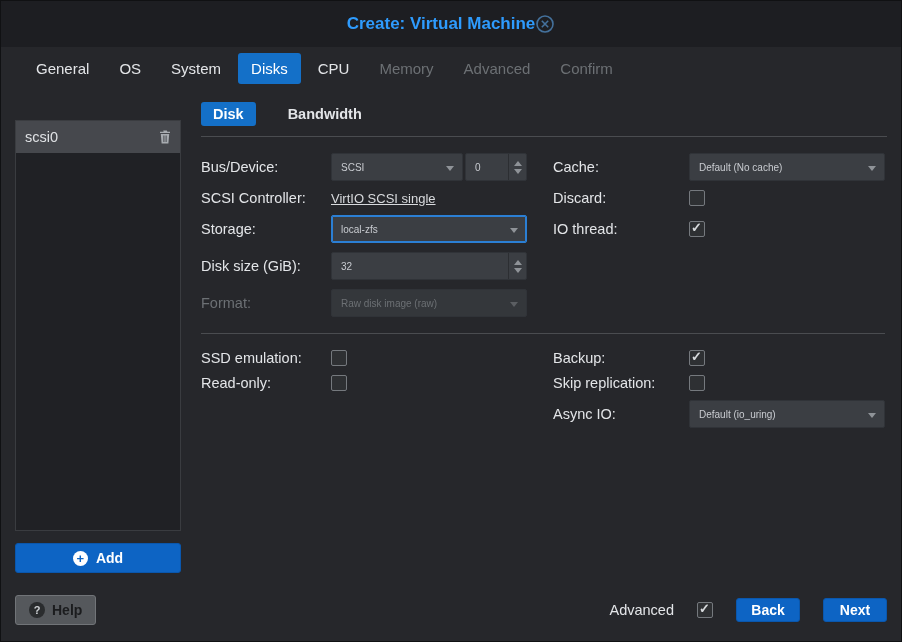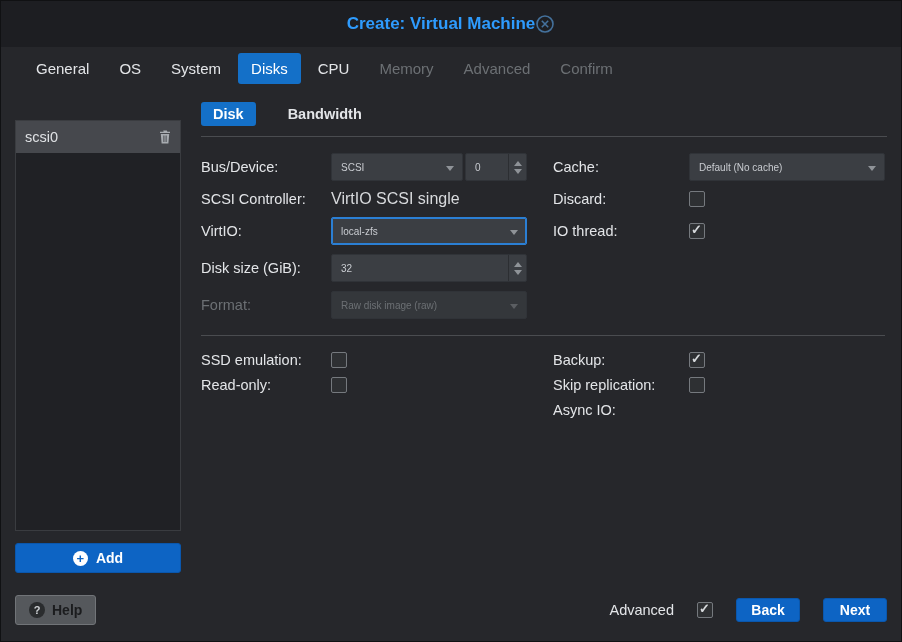--- a/index.html
+++ b/index.html
@@ -111,21 +111,21 @@
   
   .form-grid{
     display:grid;
     grid-template-columns:130px 196px 26px 136px 196px;
     row-gap:9px;
     align-items:center;
     margin-top:16px;
   }
   .flabel{font-size:14.5px; color:var(--text); white-space:nowrap;}
   .flabel[data-state="disabled"]{color:var(--muted);}
-  .static-value{font-size:16px; color:#d8dadd; white-space:nowrap;}
+  .static-value{font-size:13px; color:#d8dadd; white-space:nowrap;text-decoration:underline;}
   .select, .spinner{
     position:relative;
     height:28px;
     background:var(--input-bg);
     border:1px solid #303338;
     border-radius:2px;
     color:#c9ccd1;
     display:flex;
     align-items:center;
     cursor:pointer;
@@ -292,21 +292,21 @@
         <span class="value">Default (No cache)</span>
         <span class="chevron-down"></span>
       </div>
 
       <span class="flabel">SCSI Controller:</span>
       <span class="static-value">VirtIO SCSI single</span>
       <span class="spacer"></span>
       <span class="flabel">Discard:</span>
       <span class="checkbox"></span>
 
-      <span class="flabel">VirtIO:</span>
+      <span class="flabel">Storage:</span>
       <div class="select" data-state="focused">
         <span class="value">local-zfs</span>
         <span class="chevron-down"></span>
       </div>
       <span class="spacer"></span>
       <span class="flabel">IO thread:</span>
       <span class="checkbox checked"></span>
 
       <span class="flabel">Disk size (GiB):</span>
       <div class="spinner">
@@ -340,20 +340,24 @@
       <span class="flabel">Read-only:</span>
       <span class="checkbox"></span>
       <span class="spacer"></span>
       <span class="flabel">Skip replication:</span>
       <span class="checkbox"></span>
 
       <span class="spacer"></span>
       <span class="spacer"></span>
       <span class="spacer"></span>
       <span class="flabel">Async IO:</span>
+      <div class="select">
+        <span class="value">Default (io_uring)</span>
+        <span class="chevron-down"></span>
+      </div>
 
     </div>
   </div>
 </div>
 
 <div class="footer">
   <button class="help-btn">
     <span class="help-icon">?</span>
     <span>Help</span>
   </button>

